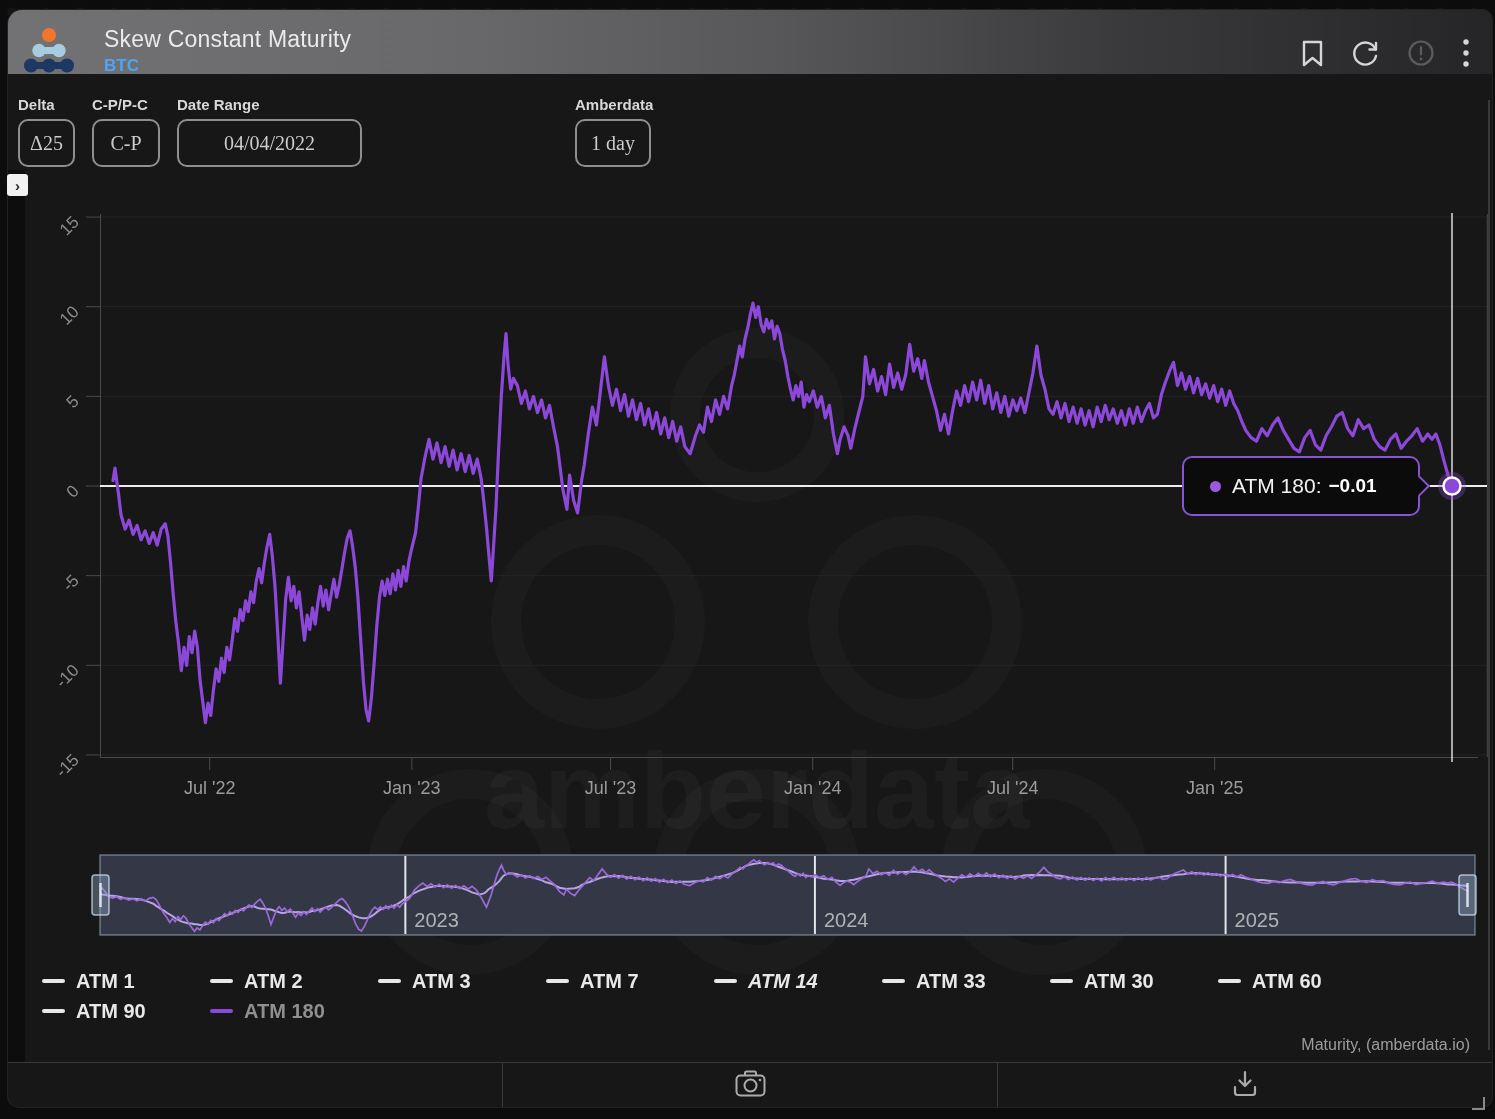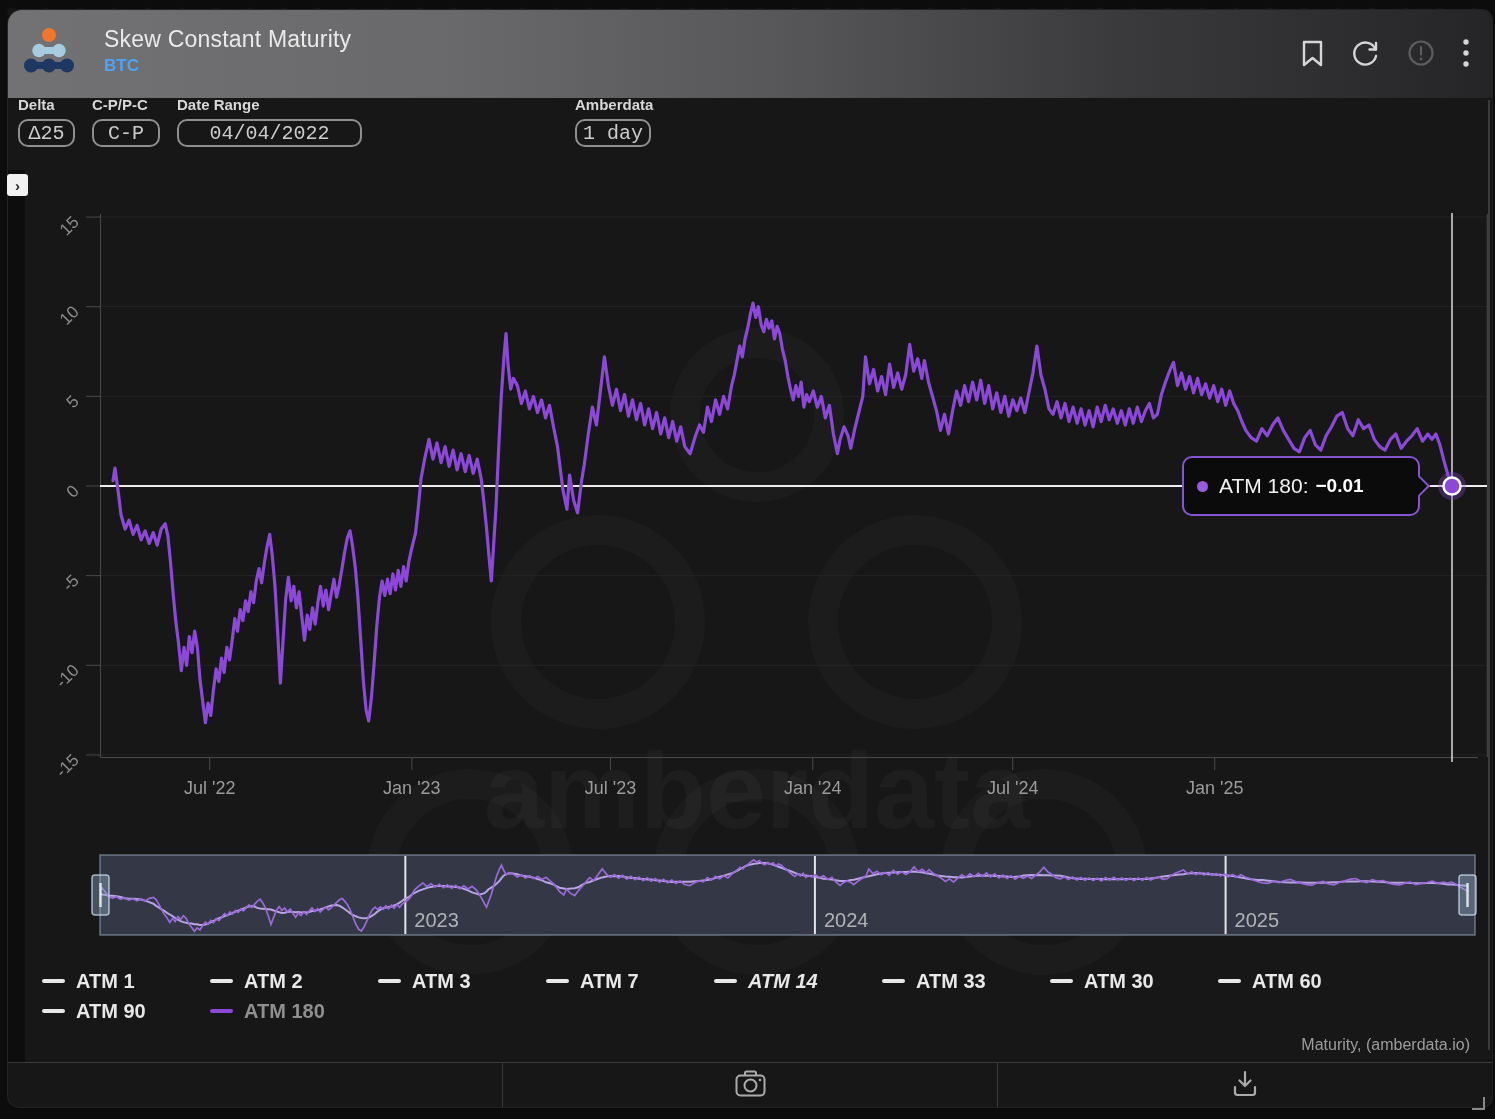--- a/index.html
+++ b/index.html
@@ -5,42 +5,42 @@
   html,body{margin:0;padding:0;background:#0a0a0a;}
   *{box-sizing:border-box;}
   .stage{position:relative;width:1495px;height:1119px;overflow:hidden;
     font-family:"Liberation Sans",sans-serif;
     background-color:#0c0c0d;
     background-image:radial-gradient(circle at 12px 12px, #151516 4px, transparent 5px);
     background-size:34px 34px;}
   .panel{position:absolute;left:8px;top:10px;width:1484px;height:1097px;
     background:#171717;border-radius:14px 10px 10px 12px;overflow:hidden;
     box-shadow:0 0 0 1px #222;}
-  .header{position:absolute;left:0;top:0;width:100%;height:88px;
+  .header{position:absolute;left:0;top:0;width:100%;height:64px;
     background:linear-gradient(90deg,#727274 0%,#69696b 30%,#57575a 52%,#3a3a3d 75%,#252527 100%);}
   .left-rail{position:absolute;left:8px;top:170px;width:17px;height:892px;background:#0d0d0e;}
   .logo{position:absolute;left:14px;top:14px;width:54px;height:54px;}
   .title-block{position:absolute;left:96px;top:16px;display:flex;flex-direction:column;gap:3px;}
   .title{font-size:23px;font-weight:500;color:#eaeaea;letter-spacing:.2px;}
   .subtitle{font-size:17px;font-weight:700;color:#4fa3f7;}
   .header-icons{position:absolute;right:22px;top:28px;display:flex;align-items:center;gap:27px;}
   .hicon{color:#d6d6d6;display:flex;align-items:center;}
   .hicon.dim{color:#5c5c5e;}
   .controls{position:absolute;left:0;top:86px;width:100%;height:90px;}
   .ctl-label{position:absolute;top:10px;font-size:15px;font-weight:700;color:#d8d8d8;}
-  .btn{position:absolute;top:33px;height:28px;border:2px solid #8f8f8f;border-radius:10px;
-    background:transparent;color:#cccccc;font-size:20px;font-family:Liberation Mono, monospace;
+  .btn{position:absolute;top:33px;height:48px;border:2px solid #8f8f8f;border-radius:10px;
+    background:transparent;color:#cccccc;font-size:20px;font-family:Liberation Serif, serif;
     display:flex;align-items:center;justify-content:center;cursor:pointer;}
   .expand-btn{position:absolute;left:7px;top:174px;width:21px;height:22px;background:#f1f1f1;
     border-radius:3px;display:flex;align-items:center;justify-content:center;cursor:pointer;
     color:#2c2c2c;font-size:15px;font-weight:700;line-height:1;}
   svg.chart{position:absolute;left:0;top:0;pointer-events:none;}
   .series-tooltip{position:absolute;left:1182px;top:456px;width:238px;height:60px;
     background:#0b0b0b;border:2px solid #8655d2;border-radius:10px;
-    display:flex;align-items:center;padding-left:13px;z-index:6;}
+    display:flex;align-items:center;padding-left:26px;z-index:6;}
   .series-tooltip .arrow{position:absolute;right:-9px;top:50%;width:15px;height:15px;
     transform:translateY(-50%) rotate(45deg);background:#0b0b0b;
     border-right:2px solid #8655d2;border-top:2px solid #8655d2;}
   .tt-dot{width:11px;height:11px;border-radius:50%;background:#9b59e0;margin-right:11px;flex:0 0 auto;}
   .tt-label{color:#f2f2f2;font-size:21px;}
   .tt-value{color:#ffffff;font-size:19px;font-weight:700;margin-left:7px;}
   .date-tooltip{position:absolute;left:1242px;top:761px;width:243px;height:45px;
     background:#060606;border-radius:6px;display:flex;align-items:center;justify-content:center;
     color:#ffffff;font-size:20px;font-weight:700;z-index:6;}
   .date-tooltip .arrow{position:absolute;top:-7px;left:199px;width:14px;height:14px;

